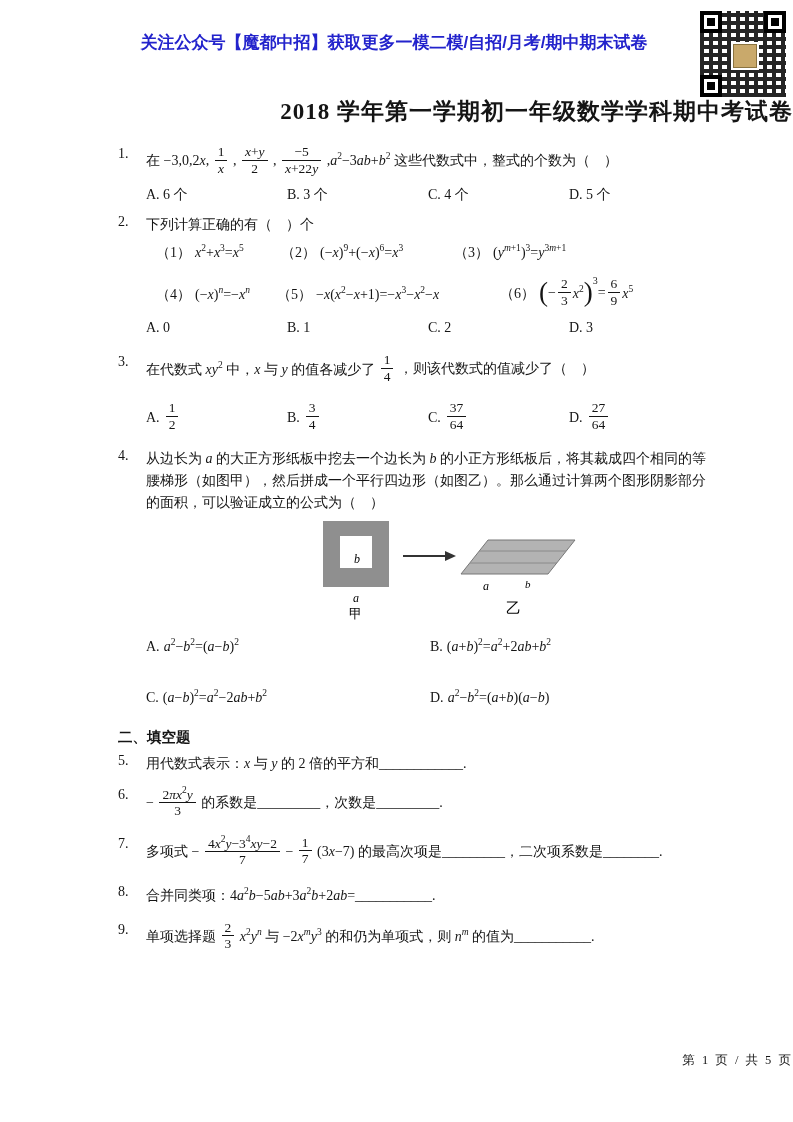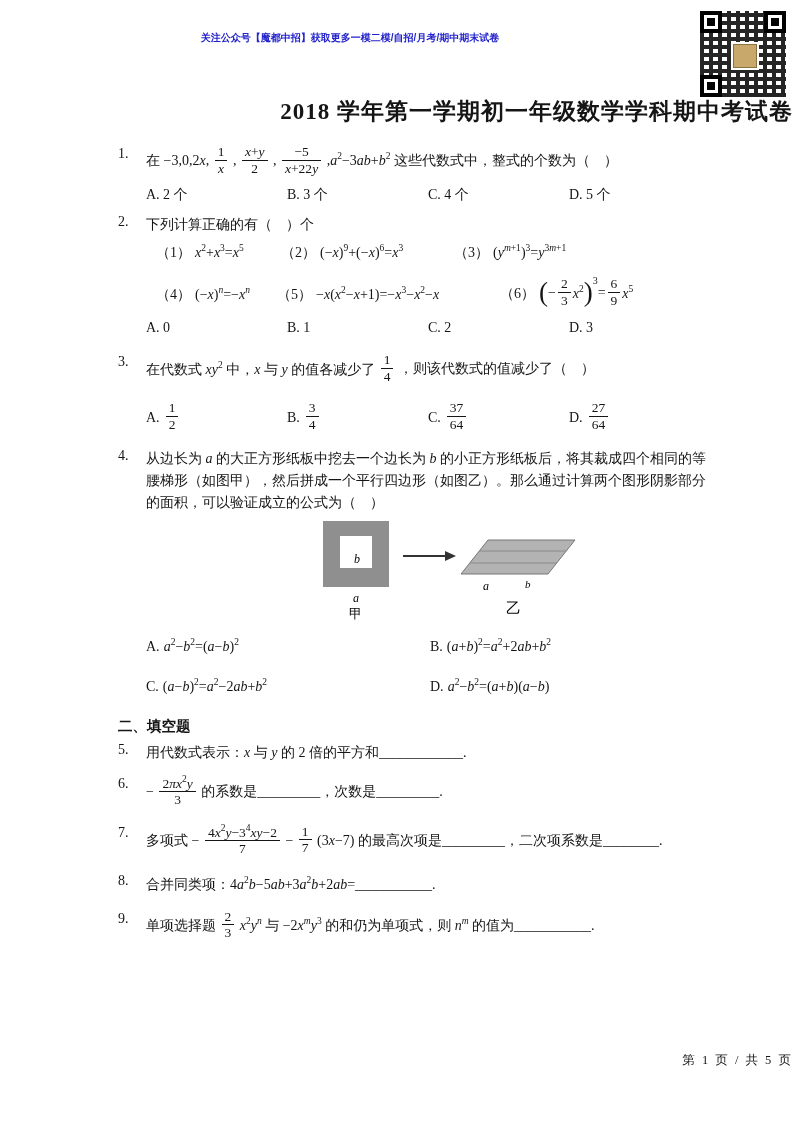--- a/index.html
+++ b/index.html
@@ -1,21 +1,21 @@
 <!DOCTYPE html>
 <html><head>
 <meta charset="utf-8">
 <style>
   html,body{margin:0;padding:0;background:#ffffff;}
   .page{position:relative;width:793px;height:1122px;background:#fff;overflow:hidden;
         font-family:"Liberation Serif","DejaVu Serif",serif;color:#151515;font-size:14px;}
   
   .notice{position:absolute;top:31px;left:0;width:700px;text-align:center;
           font-family:"Liberation Sans","DejaVu Sans",sans-serif;font-weight:bold;
-          font-size:10px;color:#2323cc;}
+          font-size:17px;color:#2323cc;padding-left:44px;}
   .qr{position:absolute;top:8px;right:4px;width:92px;height:92px;background:#fff;}
   .qr-noise{position:absolute;inset:3px;
     background-image:repeating-linear-gradient(0deg,#000 0 4px,transparent 4px 8px),
                      repeating-linear-gradient(90deg,#000 0 4px,transparent 4px 9px);
     opacity:.85;}
   .finder{position:absolute;width:14px;height:14px;border:4px solid #000;background:#fff;}
   .finder span{position:absolute;left:3px;top:3px;width:8px;height:8px;background:#000;display:block;}
   .f-tl{left:3px;top:3px}.f-tr{right:3px;top:3px}.f-bl{left:3px;bottom:3px}
   .qr-logo{position:absolute;left:34px;top:34px;width:24px;height:24px;background:#c9a96b;
            border:2px solid #fff;box-shadow:inset 0 0 0 1px #8a7340;}
@@ -28,21 +28,21 @@
   .q{display:flex;align-items:flex-start;}
   .qno{flex:none;width:28px;}
   .qbody{flex:1;line-height:1.55;}
   .frac{display:inline-block;vertical-align:middle;text-align:center;margin:0 2px;
         font-size:13.5px;line-height:1.15;position:relative;top:-2px;}
   .frac .num{display:block;border-bottom:1px solid #151515;padding:0 3px;}
   .frac .den{display:block;padding:0 3px;}
   sup{font-size:9.5px;}
   .opts4{display:grid;grid-template-columns:141px 141px 141px 1fr;margin-left:28px;}
   .opts4f{display:grid;grid-template-columns:141px 141px 141px 1fr;margin-left:28px;align-items:center;}
-  .opts2{display:grid;grid-template-columns:284px 1fr;row-gap:22px;margin-left:28px;}
+  .opts2{display:grid;grid-template-columns:284px 1fr;row-gap:33px;margin-left:28px;}
   .frow{display:flex;margin-left:38px;align-items:center;}
   .w1a{width:125px}.w2a{width:173px}
   .w1b{width:121px}.w2b{width:223px}
   .flabel{margin-right:4px;}
   .bigp{font-size:27px;font-weight:400;vertical-align:middle;line-height:1;position:relative;top:-2px;}
   .bigexp{font-size:10px;position:relative;top:-14px;}
   .figwrap{margin:4px 0 0 185px;}
   .footer{position:absolute;top:1052px;left:0;width:100%;text-align:right;
           font-size:12.5px;letter-spacing:2px;}
   .mt6{margin-top:6px}.mt8{margin-top:8px}.mt10{margin-top:10px}.mt12{margin-top:12px}
@@ -80,21 +80,21 @@
         <span>在 −3,0,2<i>x</i>,</span>
         <span class="frac"><span class="num">1</span><span class="den"><i>x</i></span></span>
         <span>,</span>
         <span class="frac"><span class="num"><i>x</i>+<i>y</i></span><span class="den">2</span></span>
         <span>,</span>
         <span class="frac"><span class="num">−5</span><span class="den"><i>x</i>+22<i>y</i></span></span>
         <span>,<i>a</i><sup>2</sup>−3<i>ab</i>+<i>b</i><sup>2</sup> 这些代数式中，整式的个数为（　）</span>
       </span>
     </div>
     <div class="opts4 mt8">
-      <span>A. 2 个</span>
+      <span>A. 6 个</span>
       <span>B. 3 个</span>
       <span>C. 4 个</span>
       <span>D. 5 个</span>
     </div>
 
     <div class="q mt10">
       <span class="qno">2.</span>
       <span class="qbody">下列计算正确的有（　）个</span>
     </div>
     <div class="frow mt8">

